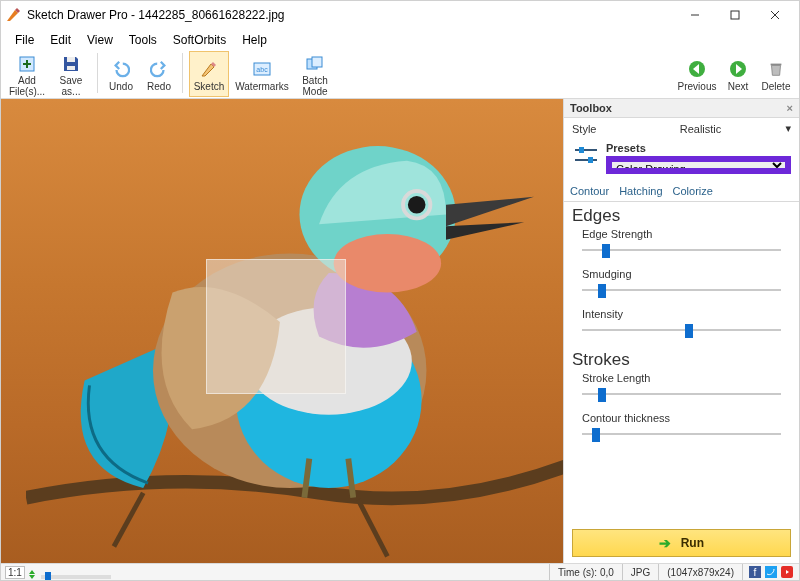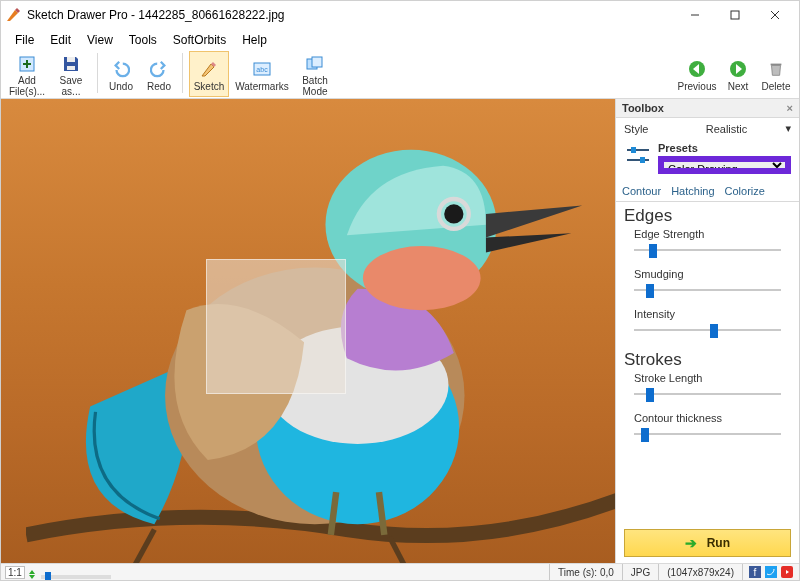--- a/index.html
+++ b/index.html
@@ -23,21 +23,21 @@
   .tb-btn .tb-label{ font-size:10px; text-align:center; line-height:11px; margin-top:1px;}
   .tb-btn.selected { background:#fff1ca; border:1px solid #f0c36d;}
   .tb-sep { width:1px; height:40px; background:#d9d9d9; margin:2px 4px;}
   .toolbar .right { margin-left:auto; display:flex;}
   
   .content { display:flex; height: calc(581px - 28px - 20px - 50px - 17px); }
   .canvas { flex:1; position:relative; overflow:hidden; background:linear-gradient(180deg,#d88a3e 0%, #c6772f 40%, #b96a28 70%, #a85d20 100%);}
   .bird { position:absolute; left:25px; top:8px; right:-10px; bottom:10px; }
   .preview-rect{ position:absolute; left:205px; top:160px; width:140px; height:135px; background:rgba(235,225,215,0.55); border:1px solid rgba(255,255,255,0.5);}
   
-  .toolbox { width:184px; border-left:1px solid #d9d9d9; display:flex; flex-direction:column; background:#fff;}
+  .toolbox { width:236px; border-left:1px solid #d9d9d9; display:flex; flex-direction:column; background:#fff;}
   .toolbox-header{ background:#f0f0f0; border-bottom:1px solid #d9d9d9; padding:3px 6px; font-weight:bold; font-size:11px; display:flex; align-items:center;}
   .toolbox-header .x{margin-left:auto; color:#888;}
   .style-row{ display:flex; align-items:center; padding:4px 8px; }
   .style-row .label{ width:48px; font-size:11px;}
   .style-row .value{ flex:1; text-align:center; font-size:11px;}
   .style-row .dd{width:10px;text-align:right;}
   .presets-row{ padding:3px 8px 6px; display:flex; align-items:flex-start;}
   .presets-row .presets-icon{ width:28px; height:26px; margin-right:6px; display:flex; align-items:center; justify-content:center;}
   .presets-col{flex:1;}
   .presets-col .plabel{font-weight:bold; font-size:11px; margin-bottom:2px;}

